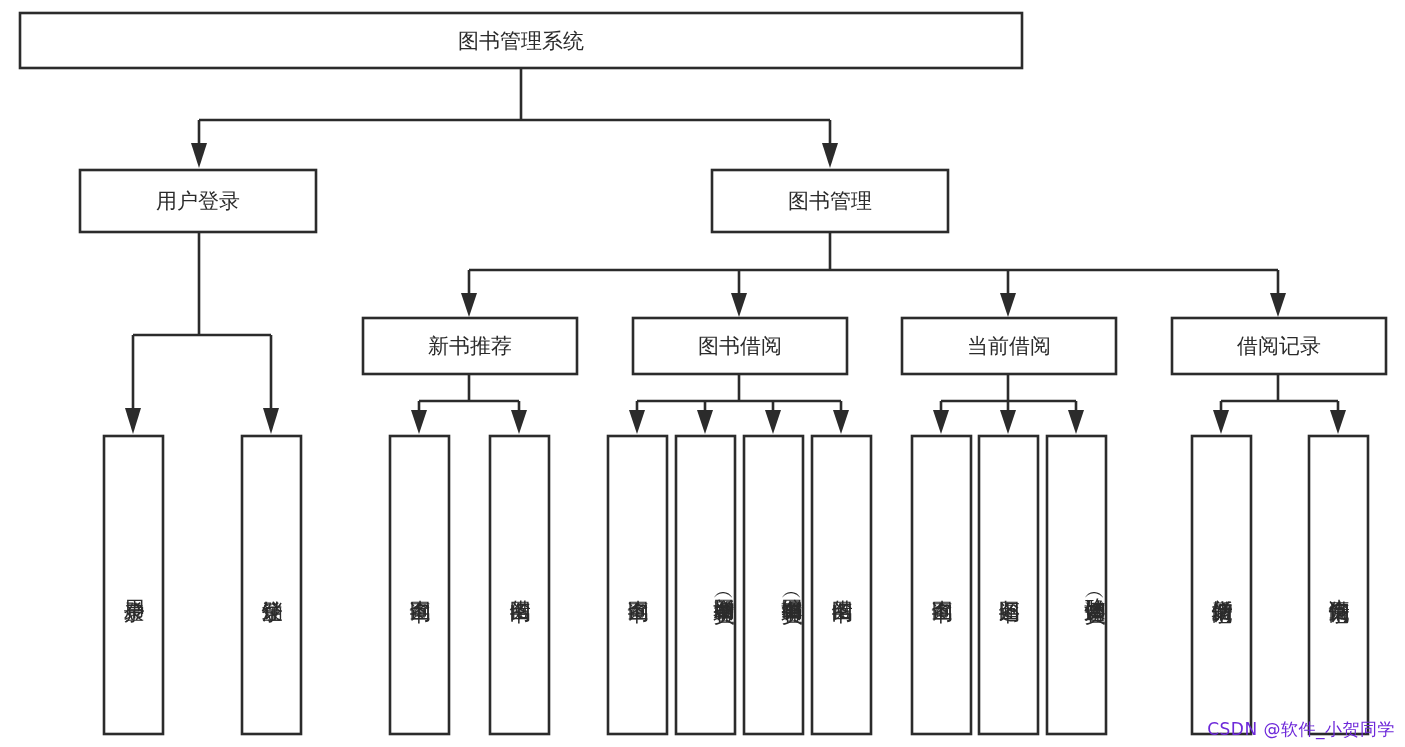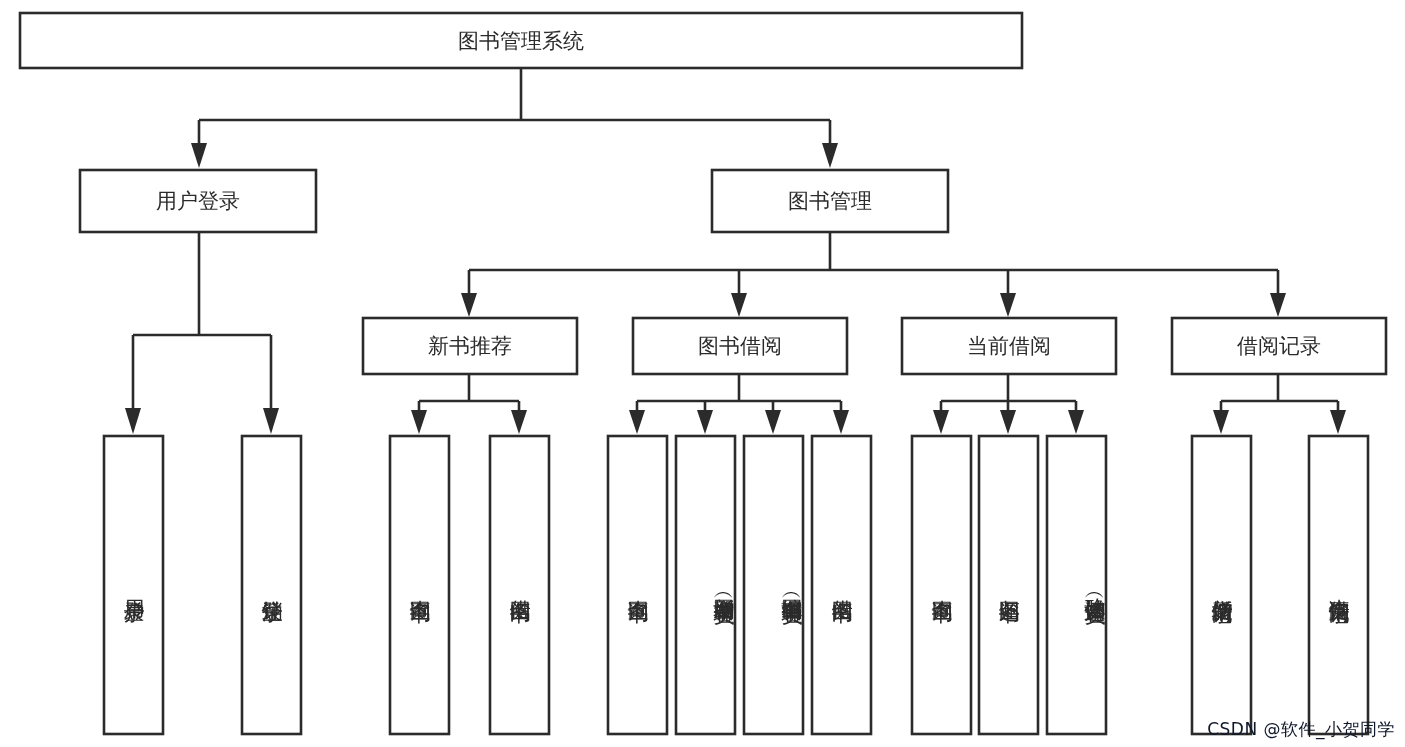--- a/index.html
+++ b/index.html
@@ -61,21 +61,21 @@
     font-size: 21px;
     line-height: 1.12;
     letter-spacing: 1px;
     white-space: nowrap;
     pointer-events: none;
   }
   .watermark {
     position: absolute;
     right: 10px;
     bottom: 6px;
-    color: #0f172a;
+    color: #6d28d9;
     font-family: "DejaVu Sans", "Liberation Sans", sans-serif;
     font-size: 17px;
     letter-spacing: 0.5px;
     white-space: nowrap;
   }
 </style>
 </head>
 <body>
 
 <div id="diagram-root">

